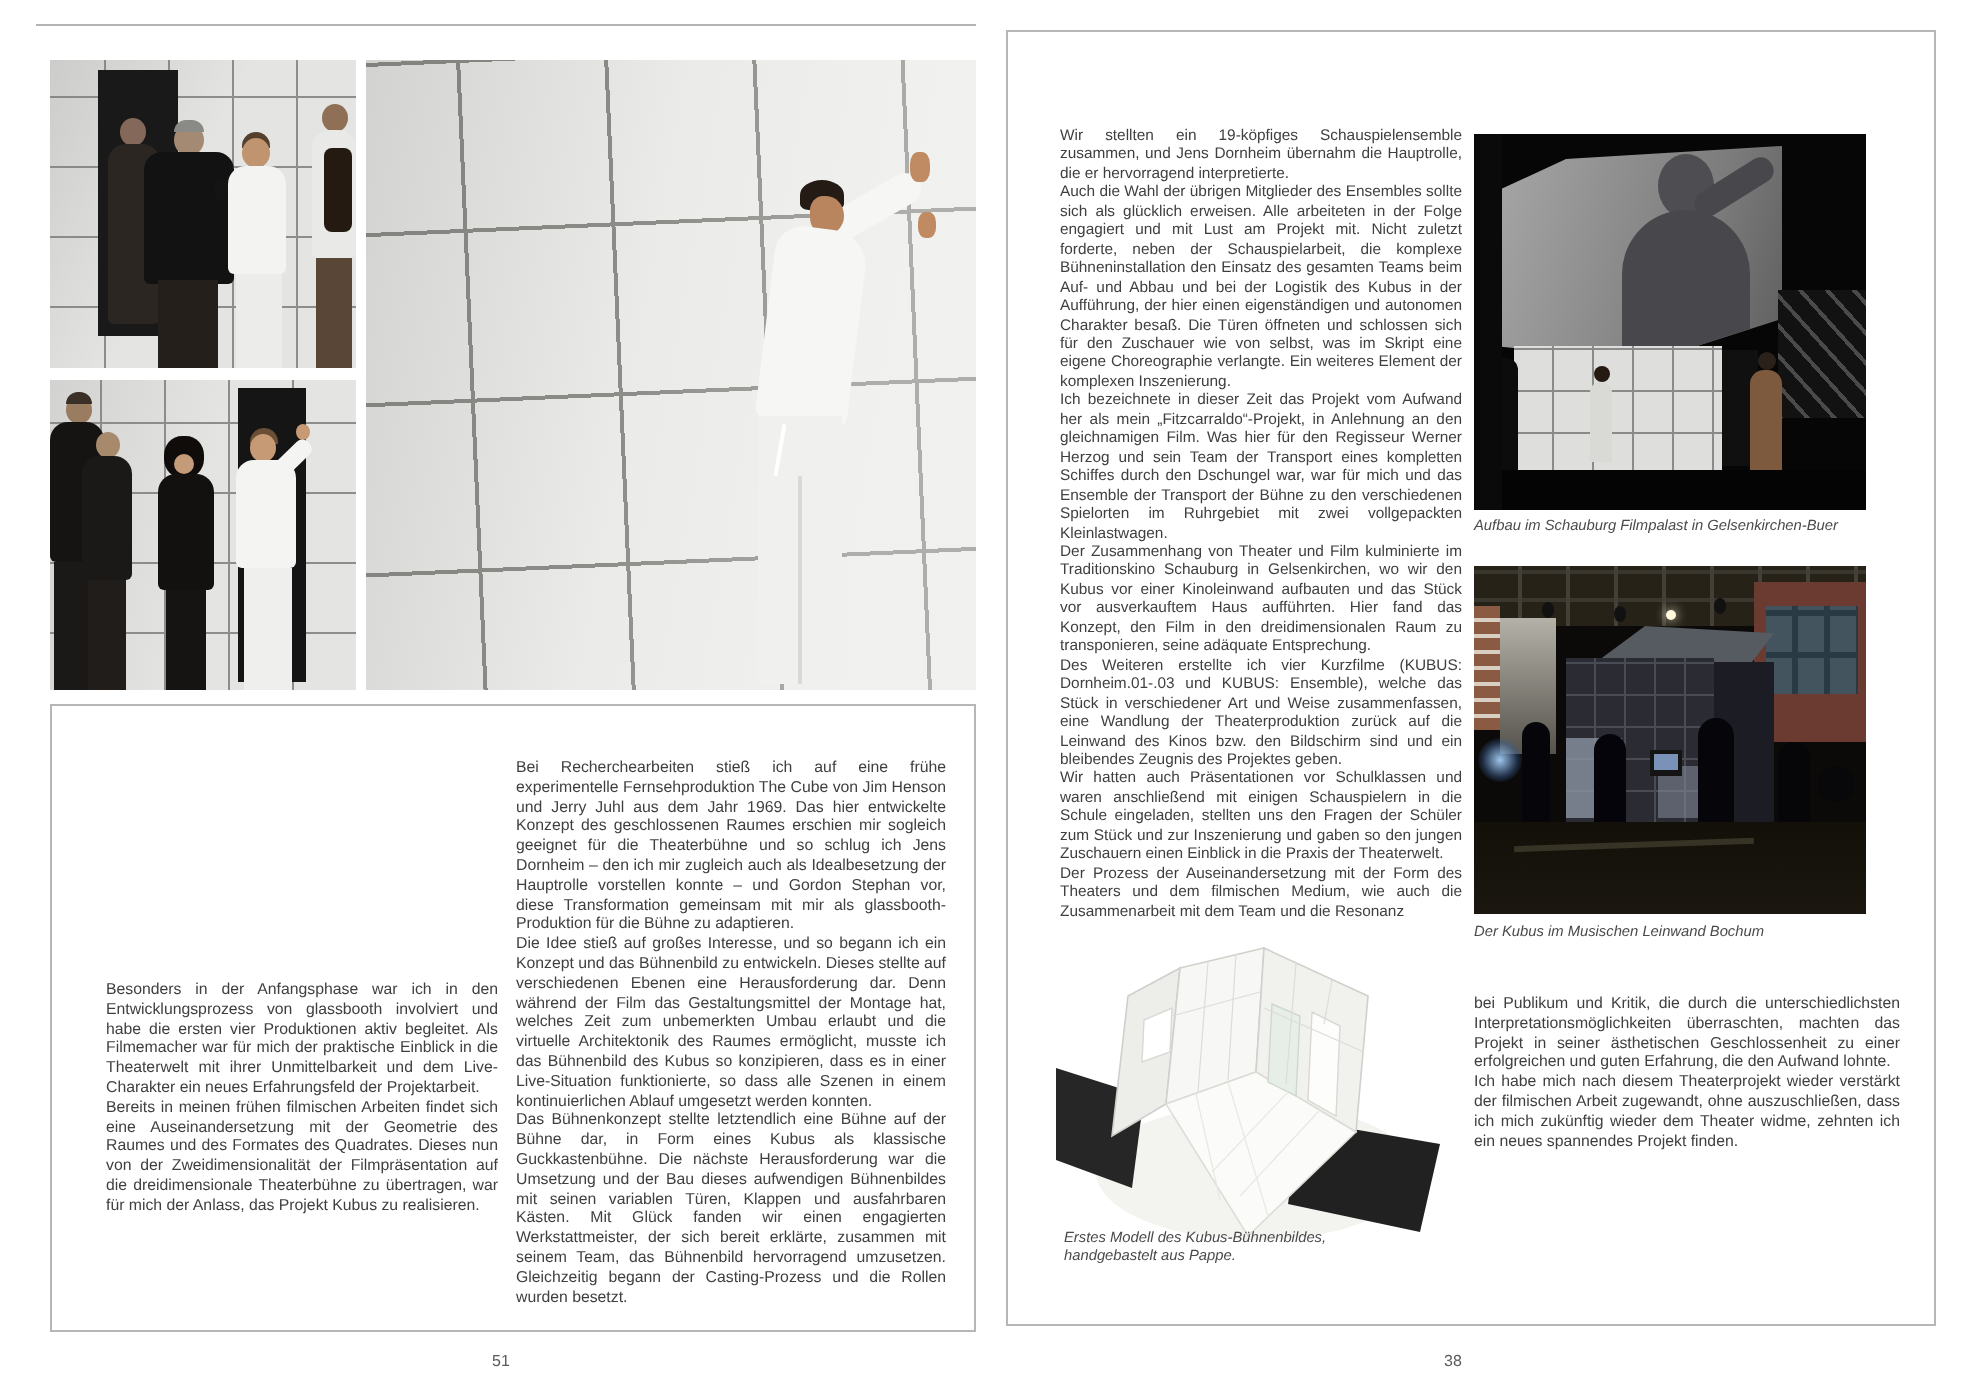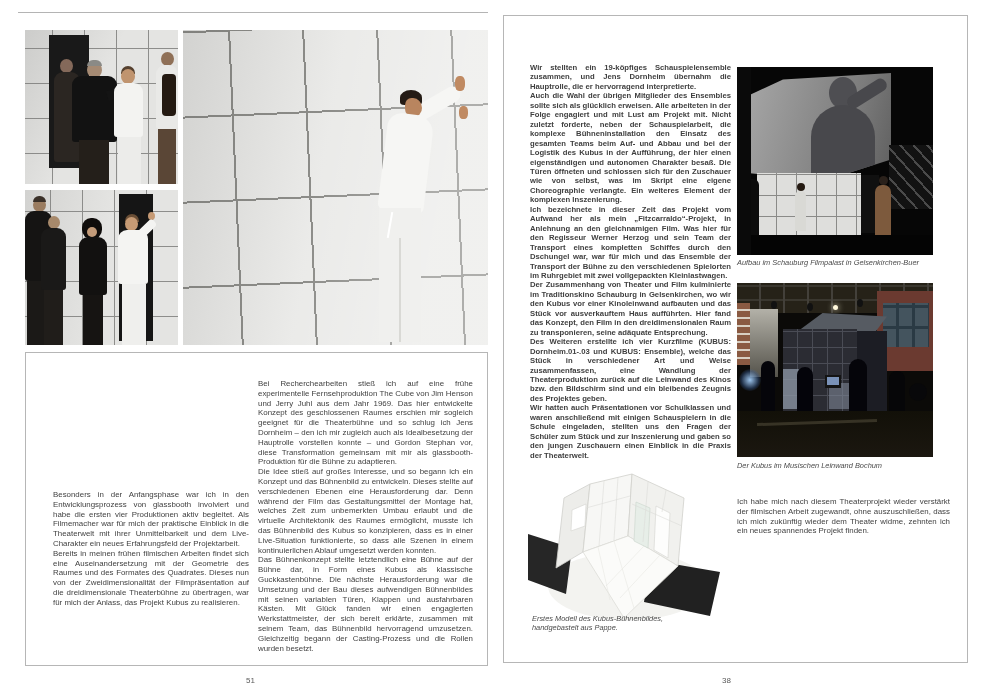--- a/index.html
+++ b/index.html
@@ -144,27 +144,28 @@
   <div class="abs body-col" style="left:258px; top:379px; width:215px;">
     <p>Bei Recherchearbeiten stieß ich auf eine frühe experimentelle Fernsehproduktion The Cube von Jim Henson und Jerry Juhl aus dem Jahr 1969. Das hier entwickelte Konzept des geschlossenen Raumes erschien mir sogleich geeignet für die Theaterbühne und so schlug ich Jens Dornheim – den ich mir zugleich auch als Idealbesetzung der Hauptrolle vorstellen konnte – und Gordon Stephan vor, diese Transformation gemeinsam mit mir als glassbooth-Produktion für die Bühne zu adaptieren.</p>
     <p>Die Idee stieß auf großes Interesse, und so begann ich ein Konzept und das Bühnenbild zu entwickeln. Dieses stellte auf verschiedenen Ebenen eine Herausforderung dar. Denn während der Film das Gestaltungsmittel der Montage hat, welches Zeit zum unbemerkten Umbau erlaubt und die virtuelle Architektonik des Raumes ermöglicht, musste ich das Bühnenbild des Kubus so konzipieren, dass es in einer Live-Situation funktionierte, so dass alle Szenen in einem kontinuierlichen Ablauf umgesetzt werden konnten.</p>
     <p>Das Bühnenkonzept stellte letztendlich eine Bühne auf der Bühne dar, in Form eines Kubus als klassische Guckkastenbühne. Die nächste Herausforderung war die Umsetzung und der Bau dieses aufwendigen Bühnenbildes mit seinen variablen Türen, Klappen und ausfahrbaren Kästen. Mit Glück fanden wir einen engagierten Werkstattmeister, der sich bereit erklärte, zusammen mit seinem Team, das Bühnenbild hervorragend umzusetzen. Gleichzeitig begann der Casting-Prozess und die Rollen wurden besetzt.</p>
   </div>
 
   <div class="abs pagenum" style="left:246px; top:676px;">51</div>
 
   <div class="abs pageframe" style="left:503px; top:15px; width:463px; height:646px;"></div>
 
-  <div class="abs body-col col-a" style="left:530px; top:63px; width:201px;font-weight:bold;">
+  <div class="abs body-col col-a" style="left:530px; top:63px; width:201px;">
     <p>Wir stellten ein 19-köpfiges Schauspielensemble zusammen, und Jens Dornheim übernahm die Hauptrolle, die er hervorragend interpretierte.</p>
     <p>Auch die Wahl der übrigen Mitglieder des Ensembles sollte sich als glücklich erweisen. Alle arbeiteten in der Folge engagiert und mit Lust am Projekt mit. Nicht zuletzt forderte, neben der Schauspielarbeit, die komplexe Bühneninstallation den Einsatz des gesamten Teams beim Auf- und Abbau und bei der Logistik des Kubus in der Aufführung, der hier einen eigenständigen und autonomen Charakter besaß. Die Türen öffneten und schlossen sich für den Zuschauer wie von selbst, was im Skript eine eigene Choreographie verlangte. Ein weiteres Element der komplexen Inszenierung.</p>
     <p>Ich bezeichnete in dieser Zeit das Projekt vom Aufwand her als mein „Fitzcarraldo“-Projekt, in Anlehnung an den gleichnamigen Film. Was hier für den Regisseur Werner Herzog und sein Team der Transport eines kompletten Schiffes durch den Dschungel war, war für mich und das Ensemble der Transport der Bühne zu den verschiedenen Spielorten im Ruhrgebiet mit zwei vollgepackten Kleinlastwagen.</p>
     <p>Der Zusammenhang von Theater und Film kulminierte im Traditionskino Schauburg in Gelsenkirchen, wo wir den Kubus vor einer Kinoleinwand aufbauten und das Stück vor ausverkauftem Haus aufführten. Hier fand das Konzept, den Film in den dreidimensionalen Raum zu transponieren, seine adäquate Entsprechung.</p>
     <p>Des Weiteren erstellte ich vier Kurzfilme (KUBUS: Dornheim.01-.03 und KUBUS: Ensemble), welche das Stück in verschiedener Art und Weise zusammenfassen, eine Wandlung der Theaterproduktion zurück auf die Leinwand des Kinos bzw. den Bildschirm sind und ein bleibendes Zeugnis des Projektes geben.</p>
     <p>Wir hatten auch Präsentationen vor Schulklassen und waren anschließend mit einigen Schauspielern in die Schule eingeladen, stellten uns den Fragen der Schüler zum Stück und zur Inszenierung und gaben so den jungen Zuschauern einen Einblick in die Praxis der Theaterwelt.</p>
+    <p>Der Prozess der Auseinandersetzung mit der Form des Theaters und dem filmischen Medium, wie auch die Zusammenarbeit mit dem Team und die Resonanz</p>
   </div>
 
   <div class="abs photo" style="left:737px; top:67px; width:196px; height:188px; background:#060606;">
     <div class="abs" style="left:4px; top:6px; width:150px; height:108px;
                 background:linear-gradient(105deg,#a9a9a9,#7c7c7c 70%,#5f5f5f);
                 clip-path:polygon(0 24%, 28% 6%, 100% 0, 100% 80%, 55% 100%, 0 92%);">
       <div class="abs round" style="left:88px; top:4px; width:28px; height:32px; background:#4e4e52;"></div>
       <div class="abs" style="left:70px; top:32px; width:64px; height:70px; background:#48484c; border-radius:32px 32px 0 0;"></div>
       <div class="abs" style="left:104px; top:14px; width:44px; height:13px; background:#48484c; transform:rotate(-32deg); border-radius:6px;"></div>
     </div>
@@ -223,20 +224,21 @@
     <div class="abs" style="left:112px; top:76px; width:18px; height:56px; background:#05050a; border-radius:9px 9px 0 0;"></div>
     <div class="abs" style="left:152px; top:88px; width:16px; height:44px; background:#060608; border-radius:8px 8px 0 0;"></div>
     <div class="abs" style="left:172px; top:100px; width:18px; height:18px; background:#08080a; border-radius:50%;"></div>
     <div class="abs" style="left:0; top:128px; width:196px; height:46px; background:linear-gradient(#121008, #1b1710);">
       <div class="abs" style="left:20px; top:10px; width:120px; height:3px; background:rgba(160,150,120,.25); transform:rotate(-2deg);"></div>
     </div>
   </div>
   <div class="abs caption" style="left:737px; top:461px; width:224px;">Der Kubus im Musischen Leinwand Bochum</div>
 
   <div class="abs body-col" style="left:737px; top:497px; width:213px;">
+    <p>bei Publikum und Kritik, die durch die unterschiedlichsten Interpretationsmöglichkeiten überraschten, machten das Projekt in seiner ästhetischen Geschlossenheit zu einer erfolgreichen und guten Erfahrung, die den Aufwand lohnte.</p>
     <p>Ich habe mich nach diesem Theaterprojekt wieder verstärkt der filmischen Arbeit zugewandt, ohne auszuschließen, dass ich mich zukünftig wieder dem Theater widme, zehnten ich ein neues spannendes Projekt finden.</p>
   </div>
 
   <div class="abs" style="left:527px; top:468px; width:202px; height:160px; background:#fff;">
     <svg width="202" height="160" viewBox="0 0 200 160" xmlns="http://www.w3.org/2000/svg">
       <ellipse cx="100" cy="118" rx="80" ry="34" fill="#f3f3f0"></ellipse>
       <polygon points="0,66 44,80 38,126 0,112" fill="#262626"></polygon>
       <polygon points="122,92 192,104 182,148 116,134" fill="#212121"></polygon>
       <polygon points="62,16 36,30 28,100 55,84" fill="#ededea" stroke="#cfcfcb" stroke-width="0.8"></polygon>
       <polygon points="62,16 104,6 100,68 55,84" fill="#f7f7f5" stroke="#d0d0cc" stroke-width="0.8"></polygon>

